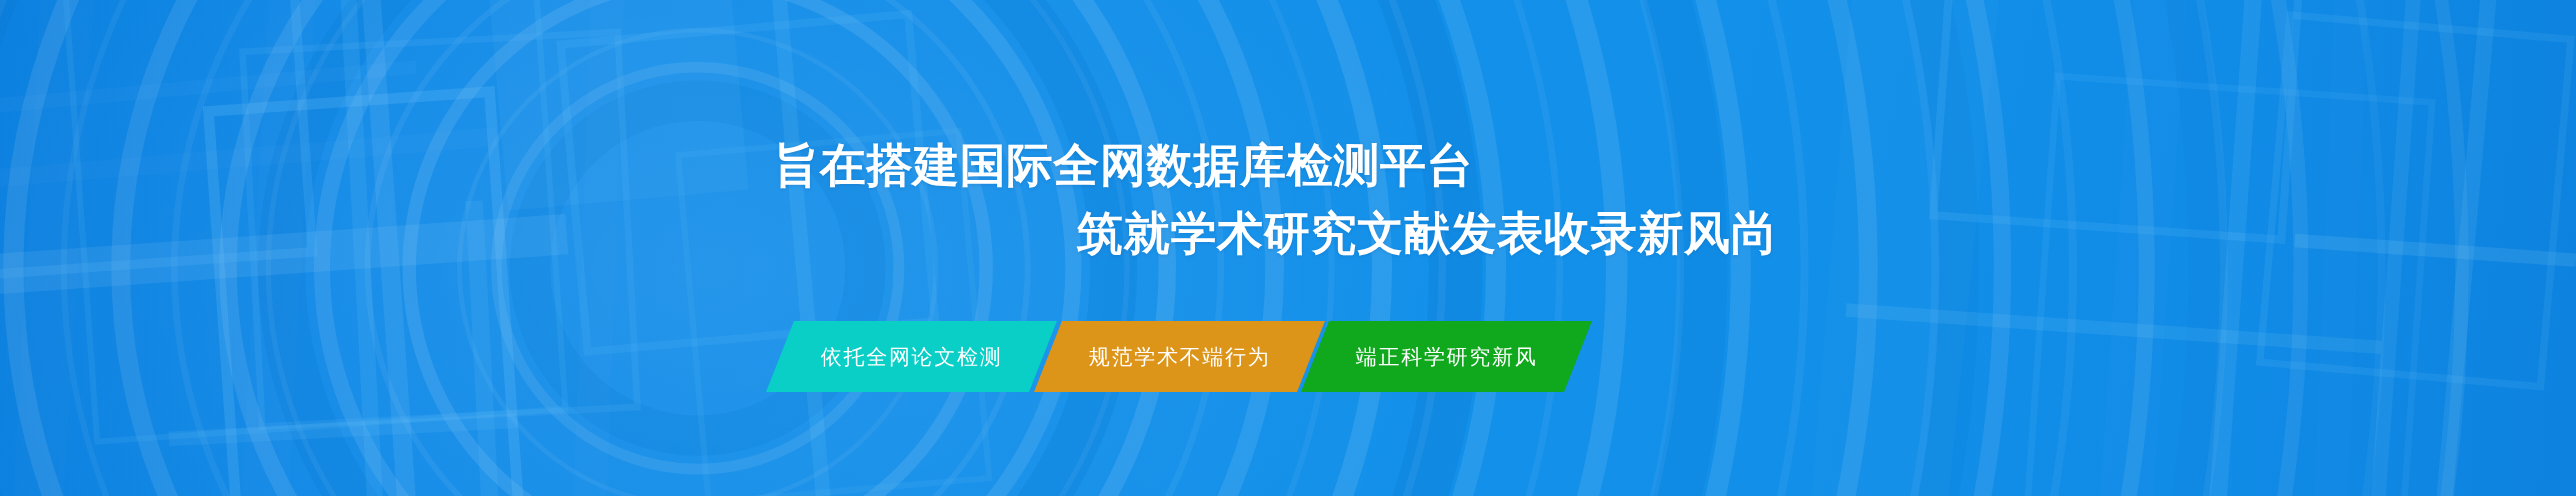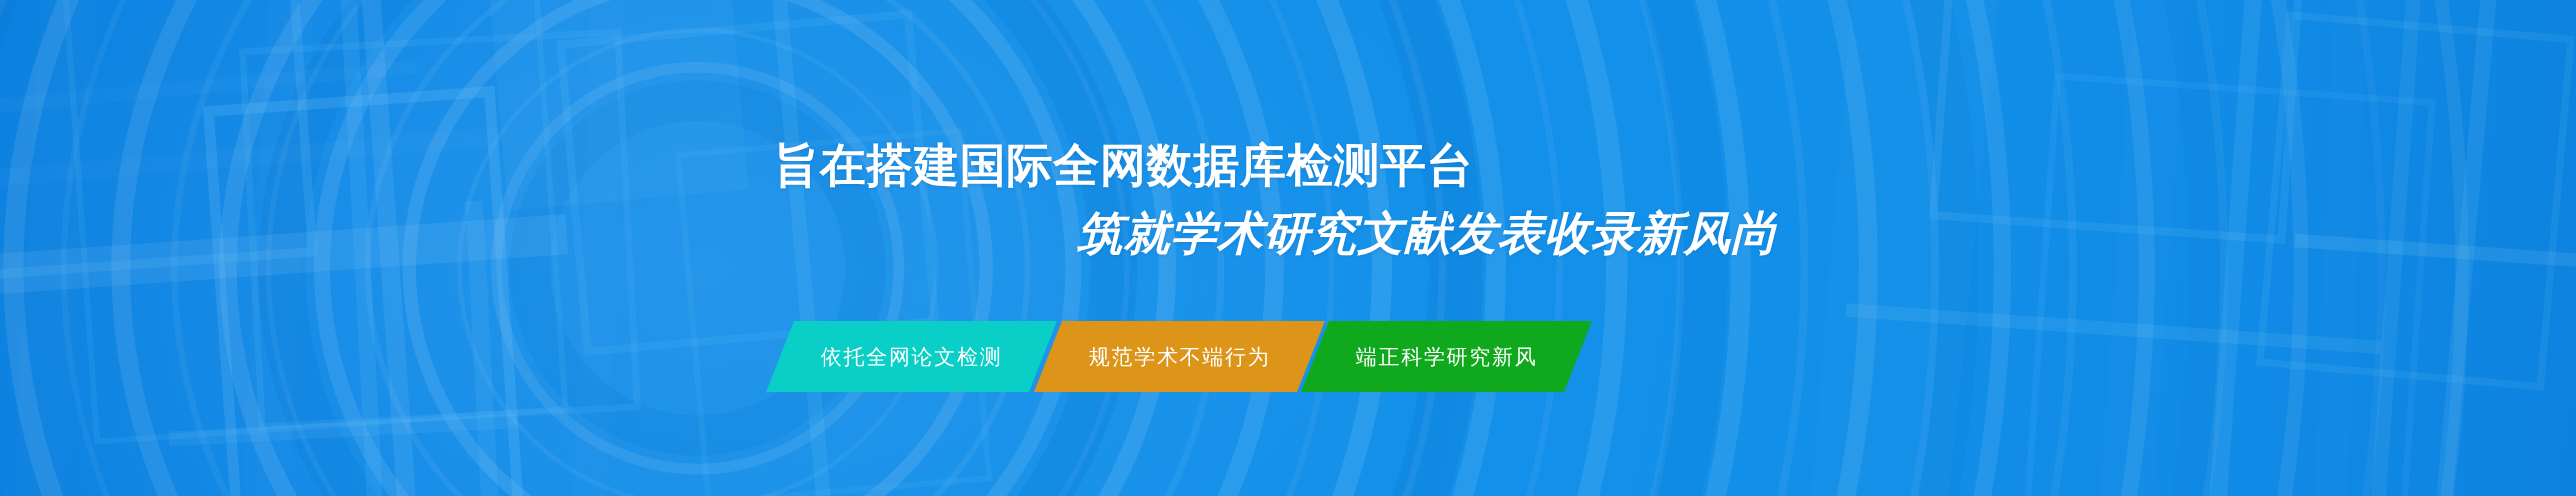--- a/index.html
+++ b/index.html
@@ -56,21 +56,21 @@
   }
   .line {
     font-size: 46px;
     line-height: 68px;
     font-weight: 700;
     letter-spacing: 0.7px;
     white-space: nowrap;
     text-shadow: 0 1.3px 3.4px rgba(0,60,120,0.18);
   }
   .line-1 { margin-left: 773px; }
-  .line-2 { margin-left: 1077px; font-style: italic; }
+  .line-2 { margin-left: 1077px; }
 
   
   .tagstrip {
     position: absolute;
     left: 780px;
     top: 321px;
     height: 71px;
     display: flex;
     z-index: 40;
   }

